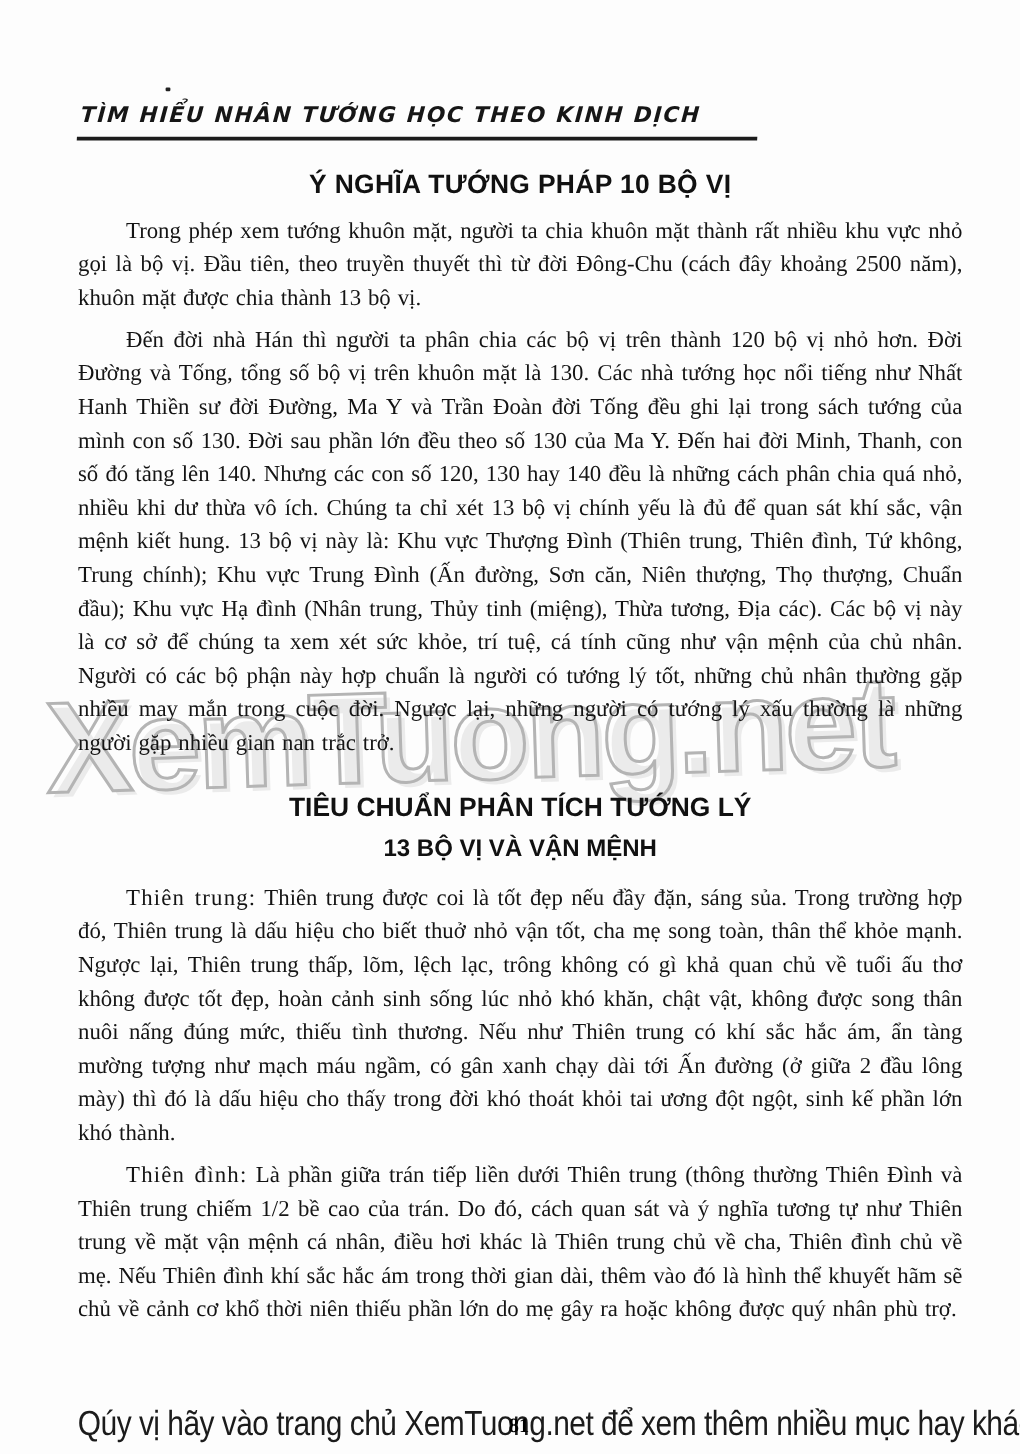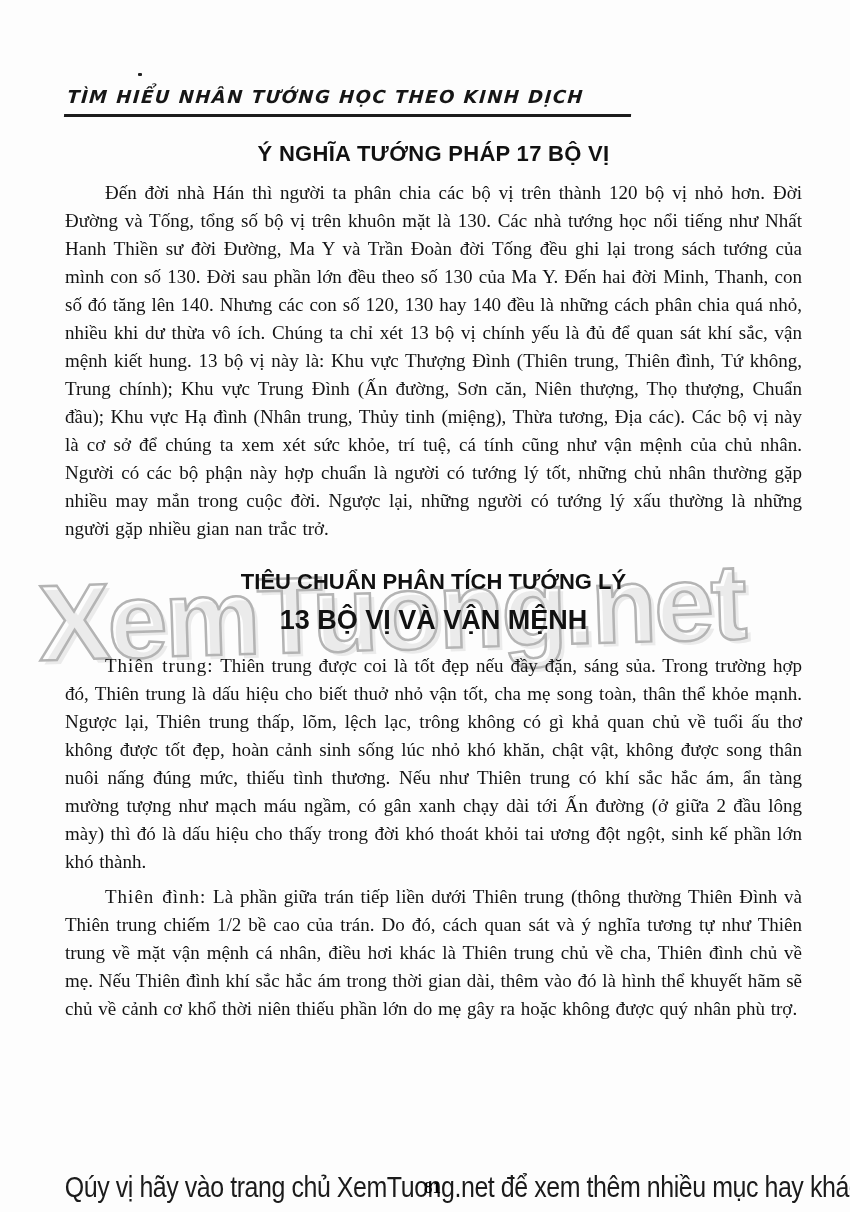--- a/index.html
+++ b/index.html
@@ -65,21 +65,21 @@
     font-family: "Liberation Sans", sans-serif;
     font-weight: bold;
     font-size: 22px;
     color: #111;
     margin: 26px 0 10px 0;
   }
   .section-subtitle {
     text-align: center;
     font-family: "Liberation Sans", sans-serif;
     font-weight: bold;
-    font-size: 27px;
+    font-size: 20px;
     color: #111;
     margin: 0 0 16px 0;
   }
   .watermark {
     position: absolute;
     left: 38px; top: 548px;
     width: 800px;
     z-index: 0;
     font-family: "Liberation Sans", sans-serif;
     font-weight: bold;
@@ -125,22 +125,23 @@
 <div class="page">
 
   <div class="scan-dot"></div>
 
   <div class="watermark">XemTuong.net</div>
 
   <div class="content">
 
     <div class="running-header">TÌM HIỂU NHÂN TƯỚNG HỌC THEO KINH DỊCH</div>
 
-    <div class="main-title">Ý NGHĨA TƯỚNG PHÁP 17 BỘ VỊ</div>
+    <div class="main-title">Ý NGHĨA TƯỚNG PHÁP 10 BỘ VỊ</div>
 
+    <p class="body-par">Trong phép xem tướng khuôn mặt, người ta chia khuôn mặt thành rất nhiều khu vực nhỏ gọi là bộ vị. Đầu tiên, theo truyền thuyết thì từ đời Đông-Chu (cách đây khoảng 2500 năm), khuôn mặt được chia thành 13 bộ vị.</p>
 
     <p class="body-par">Đến đời nhà Hán thì người ta phân chia các bộ vị trên thành 120 bộ vị nhỏ hơn. Đời Đường và Tống, tổng số bộ vị trên khuôn mặt là 130. Các nhà tướng học nổi tiếng như Nhất Hanh Thiền sư đời Đường, Ma Y và Trần Đoàn đời Tống đều ghi lại trong sách tướng của mình con số 130. Đời sau phần lớn đều theo số 130 của Ma Y. Đến hai đời Minh, Thanh, con số đó tăng lên 140. Nhưng các con số 120, 130 hay 140 đều là những cách phân chia quá nhỏ, nhiều khi dư thừa vô ích. Chúng ta chỉ xét 13 bộ vị chính yếu là đủ để quan sát khí sắc, vận mệnh kiết hung. 13 bộ vị này là: Khu vực Thượng Đình (Thiên trung, Thiên đình, Tứ không, Trung chính); Khu vực Trung Đình (Ấn đường, Sơn căn, Niên thượng, Thọ thượng, Chuẩn đầu); Khu vực Hạ đình (Nhân trung, Thủy tinh (miệng), Thừa tương, Địa các). Các bộ vị này là cơ sở để chúng ta xem xét sức khỏe, trí tuệ, cá tính cũng như vận mệnh của chủ nhân. Người có các bộ phận này hợp chuẩn là người có tướng lý tốt, những chủ nhân thường gặp nhiều may mắn trong cuộc đời. Ngược lại, những người có tướng lý xấu thường là những người gặp nhiều gian nan trắc trở.</p>
 
     <div class="section-title">TIÊU CHUẨN PHÂN TÍCH TƯỚNG LÝ</div>
 
     <div class="section-subtitle">13 BỘ VỊ VÀ VẬN MỆNH</div>
 
     <p class="body-par"><span class="lead">Thiên trung:</span> <span>Thiên trung được coi là tốt đẹp nếu đầy đặn, sáng sủa. Trong trường hợp đó, Thiên trung là dấu hiệu cho biết thuở nhỏ vận tốt, cha mẹ song toàn, thân thể khỏe mạnh. Ngược lại, Thiên trung thấp, lõm, lệch lạc, trông không có gì khả quan chủ về tuổi ấu thơ không được tốt đẹp, hoàn cảnh sinh sống lúc nhỏ khó khăn, chật vật, không được song thân nuôi nấng đúng mức, thiếu tình thương. Nếu như Thiên trung có khí sắc hắc ám, ẩn tàng mường tượng như mạch máu ngầm, có gân xanh chạy dài tới Ấn đường (ở giữa 2 đầu lông mày) thì đó là dấu hiệu cho thấy trong đời khó thoát khỏi tai ương đột ngột, sinh kế phần lớn khó thành.</span></p>
 
     <p class="body-par"><span class="lead">Thiên đình:</span> <span>Là phần giữa trán tiếp liền dưới Thiên trung (thông thường Thiên Đình và Thiên trung chiếm 1/2 bề cao của trán. Do đó, cách quan sát và ý nghĩa tương tự như Thiên trung về mặt vận mệnh cá nhân, điều hơi khác là Thiên trung chủ về cha, Thiên đình chủ về mẹ. Nếu Thiên đình khí sắc hắc ám trong thời gian dài, thêm vào đó là hình thể khuyết hãm sẽ chủ về cảnh cơ khổ thời niên thiếu phần lớn do mẹ gây ra hoặc không được quý nhân phù trợ.</span></p>

